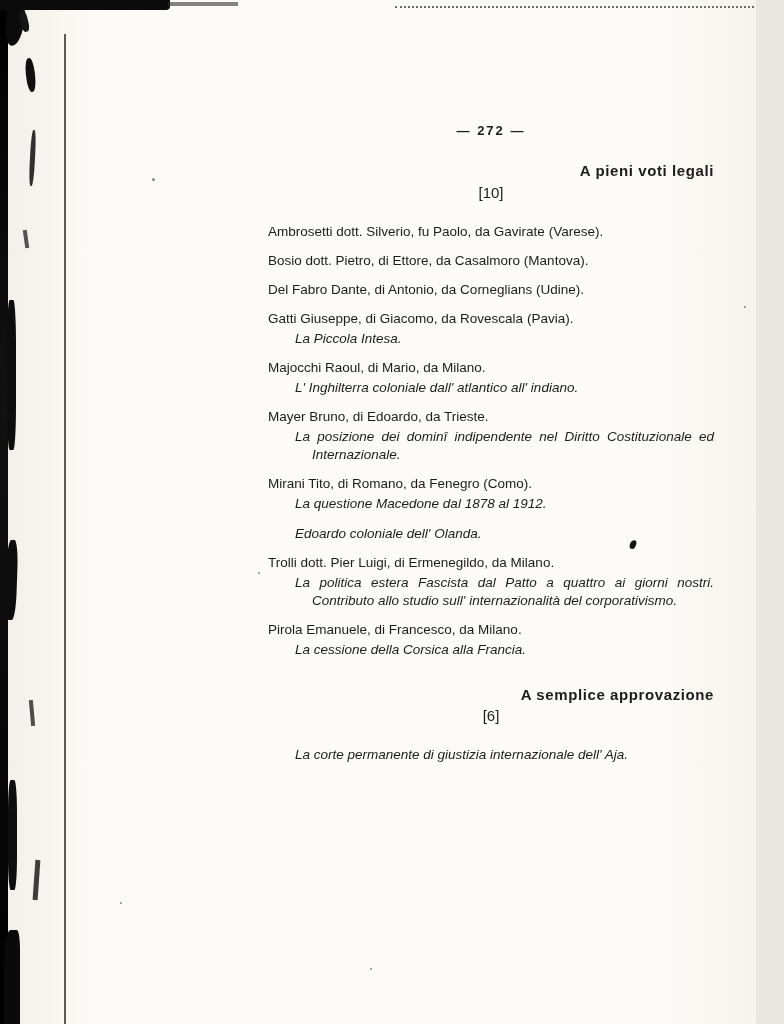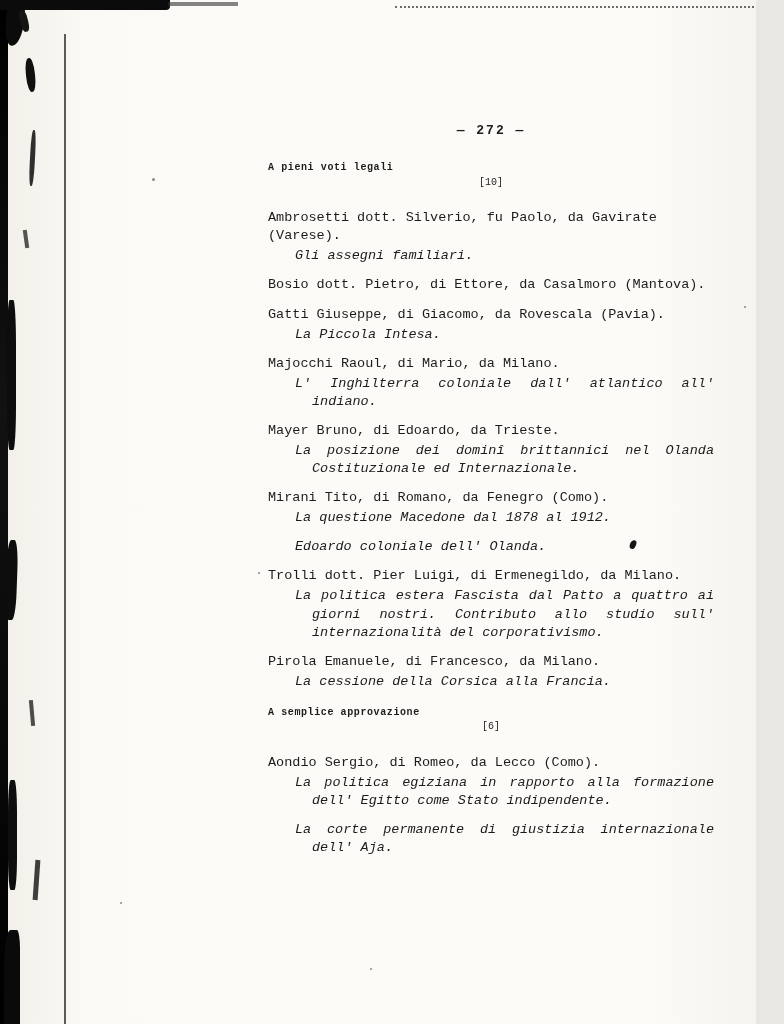--- a/index.html
+++ b/index.html
@@ -6,21 +6,21 @@
     margin: 0;
     padding: 0;
     background: #e9e7e2;
   }
   .scan {
     position: relative;
     width: 756px;
     height: 1024px;
     background: linear-gradient(90deg, #f1efe8 0%, #fbfaf6 12%, #fcfbf8 85%, #f6f4ee 100%);
     overflow: hidden;
-    font-family: Liberation Mono, monospace;
+    font-family: Liberation Sans, sans-serif;
     color: #1c1c1c;
   }
 
   
   .artifact { position: absolute; }
   .a-left-bar { left: 0; top: 0; width: 8px; height: 1024px;
     background: linear-gradient(180deg, #000 0%, #121212 40%, #000 100%); }
   .a-b1  { left: 6px;  top: 0;     width: 18px; height: 46px;  background: #0b0b0b; border-radius: 0 0 60% 40%; transform: rotate(4deg); }
   .a-b2  { left: 20px; top: 10px;  width: 8px;  height: 22px;  background: #151515; border-radius: 40%; transform: rotate(-14deg); }
   .a-b3  { left: 26px; top: 58px;  width: 9px;  height: 34px;  background: #101010; border-radius: 45%; transform: rotate(-6deg); }
@@ -55,31 +55,31 @@
     line-height: 1.34;
   }
   .page-number {
     text-align: center;
     font-size: 13px;
     letter-spacing: 2px;
     margin-bottom: 22px;
     font-weight: bold;
   }
   .section { margin-top: 0; }
-  .section + .section { margin-top: 15px; }
+  .section + .section { margin-top: 26px; }
   .section-heading {
-    text-align: left;
+    text-align: right;
     font-weight: bold;
-    font-size: 10px;
+    font-size: 15px;
     letter-spacing: .6px;
     margin-bottom: 1px;
   }
   .section-count {
     text-align: center;
-    font-size: 10px;
+    font-size: 15px;
     margin-bottom: 20px;
   }
   .entry { margin-bottom: 11px; }
   .entry-name { margin-bottom: 2px; }
   .entry-thesis {
     font-style: italic;
     padding-left: 44px;
     text-indent: -17px;
     text-align: justify;
   }
@@ -115,38 +115,38 @@
 
   <div class="content">
     <div class="page-number">— 272 —</div>
 
   <div class="section">
         <div class="section-heading">A pieni voti legali</div>
         <div class="section-count">[10]</div>
         <div class="entries">
           <div class="entry">
             <div class="entry-name">Ambrosetti dott. Silverio, fu Paolo, da Gavirate (Varese).</div>
-            <div class="entry-thesis">Gli assegni familiari.</div>
           </div>
           <div class="entry">
             <div class="entry-name">Bosio dott. Pietro, di Ettore, da Casalmoro (Mantova).</div>
           </div>
           <div class="entry">
+            <div class="entry-name">Del Fabro Dante, di Antonio, da Corneglians (Udine).</div>
           </div>
           <div class="entry">
             <div class="entry-name">Gatti Giuseppe, di Giacomo, da Rovescala (Pavia).</div>
             <div class="entry-thesis">La Piccola Intesa.</div>
           </div>
           <div class="entry">
             <div class="entry-name">Majocchi Raoul, di Mario, da Milano.</div>
             <div class="entry-thesis">L' Inghilterra coloniale dall' atlantico all' indiano.</div>
           </div>
           <div class="entry">
             <div class="entry-name">Mayer Bruno, di Edoardo, da Trieste.</div>
-            <div class="entry-thesis">La posizione dei dominî brittannici nel Olanda Costituzionale ed Internazionale.</div>
+            <div class="entry-thesis">La posizione dei dominî indipendente nel Diritto Costituzionale ed Internazionale.</div>
           </div>
           <div class="entry">
             <div class="entry-name">Mirani Tito, di Romano, da Fenegro (Como).</div>
             <div class="entry-thesis">La questione Macedone dal 1878 al 1912.</div>
           </div>
           <div class="entry">
             <div class="entry-thesis">Edoardo coloniale dell' Olanda.</div>
           </div>
           <div class="entry">
             <div class="entry-name">Trolli dott. Pier Luigi, di Ermenegildo, da Milano.</div>
@@ -156,23 +156,19 @@
             <div class="entry-name">Pirola Emanuele, di Francesco, da Milano.</div>
             <div class="entry-thesis">La cessione della Corsica alla Francia.</div>
           </div>
         </div>
       </div>
       <div class="section">
         <div class="section-heading">A semplice approvazione</div>
         <div class="section-count">[6]</div>
         <div class="entries">
           <div class="entry">
-            <div class="entry-name">Aondio Sergio, di Romeo, da Lecco (Como).</div>
-            <div class="entry-thesis">La politica egiziana in rapporto alla formazione dell' Egitto come Stato indipendente.</div>
-          </div>
-          <div class="entry">
             <div class="entry-thesis">La corte permanente di giustizia internazionale dell' Aja.</div>
           </div>
         </div>
       </div>
     </div>
 
 </div>
 
 </body></html>

